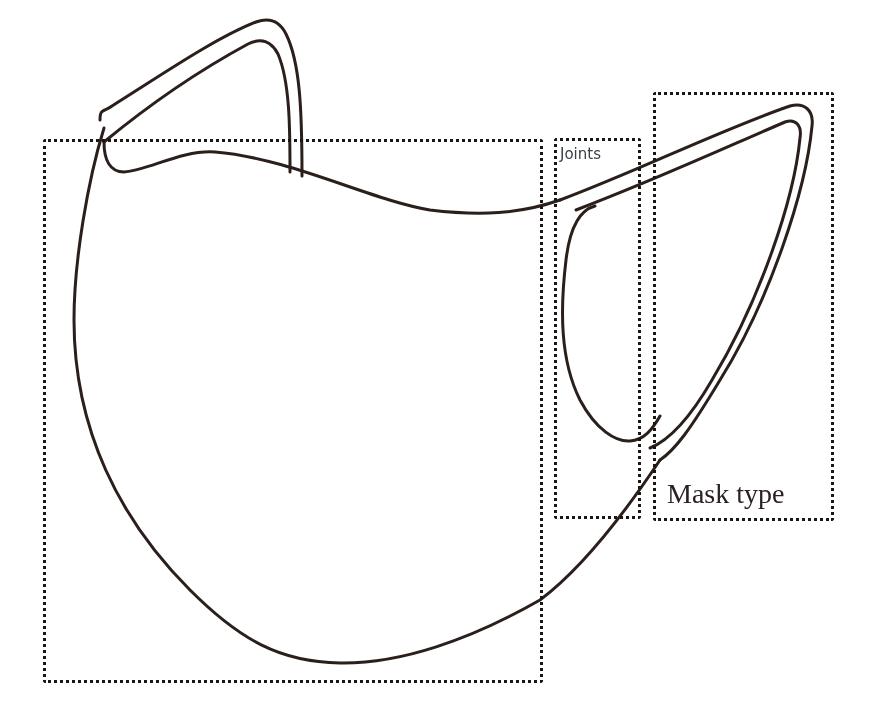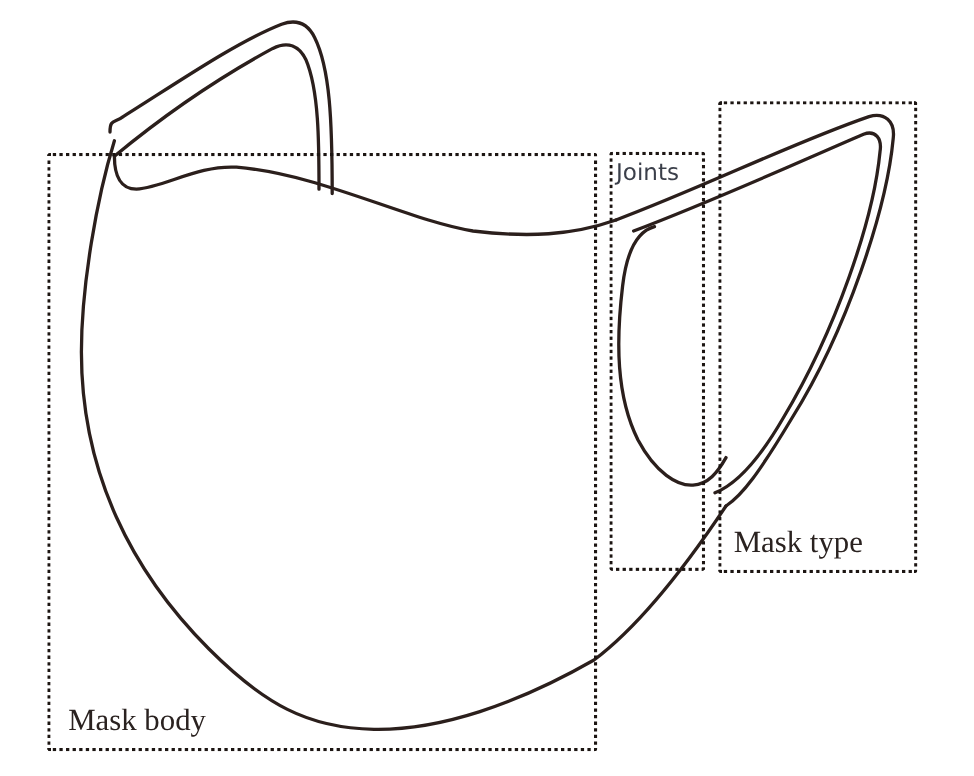--- a/index.html
+++ b/index.html
@@ -11,21 +11,21 @@
       box-sizing: border-box;
       border-radius: 3px;
     }
     .label {
       position: absolute;
       color: #2a2220;
       font-size: 28px;
       white-space: nowrap;
     }
     .serif { font-family: "Liberation Serif", "DejaVu Serif", serif; }
-    .sans { font-family: "DejaVu Sans", "Liberation Sans", sans-serif; font-size: 21px; color: #3b3f4a; }
+    .sans { font-family: "DejaVu Sans", "Liberation Sans", sans-serif; font-size: 15px; color: #3b3f4a; }
     svg.outline { position: absolute; left: 0; top: 0; }
   </style>
 </head>
 <body>
 
 <div class="figure">
 
   <svg class="outline" width="885" height="705" viewBox="0 0 885 705">
     <g fill="none" stroke="#2b1f1c" stroke-width="3" stroke-linecap="round" stroke-linejoin="round">
 
@@ -42,16 +42,15 @@
       <path d="M576 210 C 650 182, 720 150, 785 122 C 796 118, 802 126, 800 138 C 794 200, 760 300, 712 380 C 690 418, 670 440, 650 448"></path>
 
       <path d="M595 206 C 580 210, 570 226, 566 260 C 560 310, 560 360, 580 400 C 596 430, 616 442, 630 441 C 644 440, 652 430, 660 416"></path>
     </g>
   </svg>
 
   <div class="region-box" style="left:43px; top:139px; width:500px; height:544px;"></div>
   <div class="region-box" style="left:554px; top:138px; width:87px; height:381px;"></div>
   <div class="region-box" style="left:653px; top:92px; width:181px; height:429px;"></div>
 
-  <div class="label serif" style="left:62px; top:640px;">Mask body</div>
   <div class="label sans" style="left:560px; top:145px;">Joints</div>
   <div class="label serif" style="left:667px; top:478px;">Mask type</div>
 </div>
 
 </body></html>

